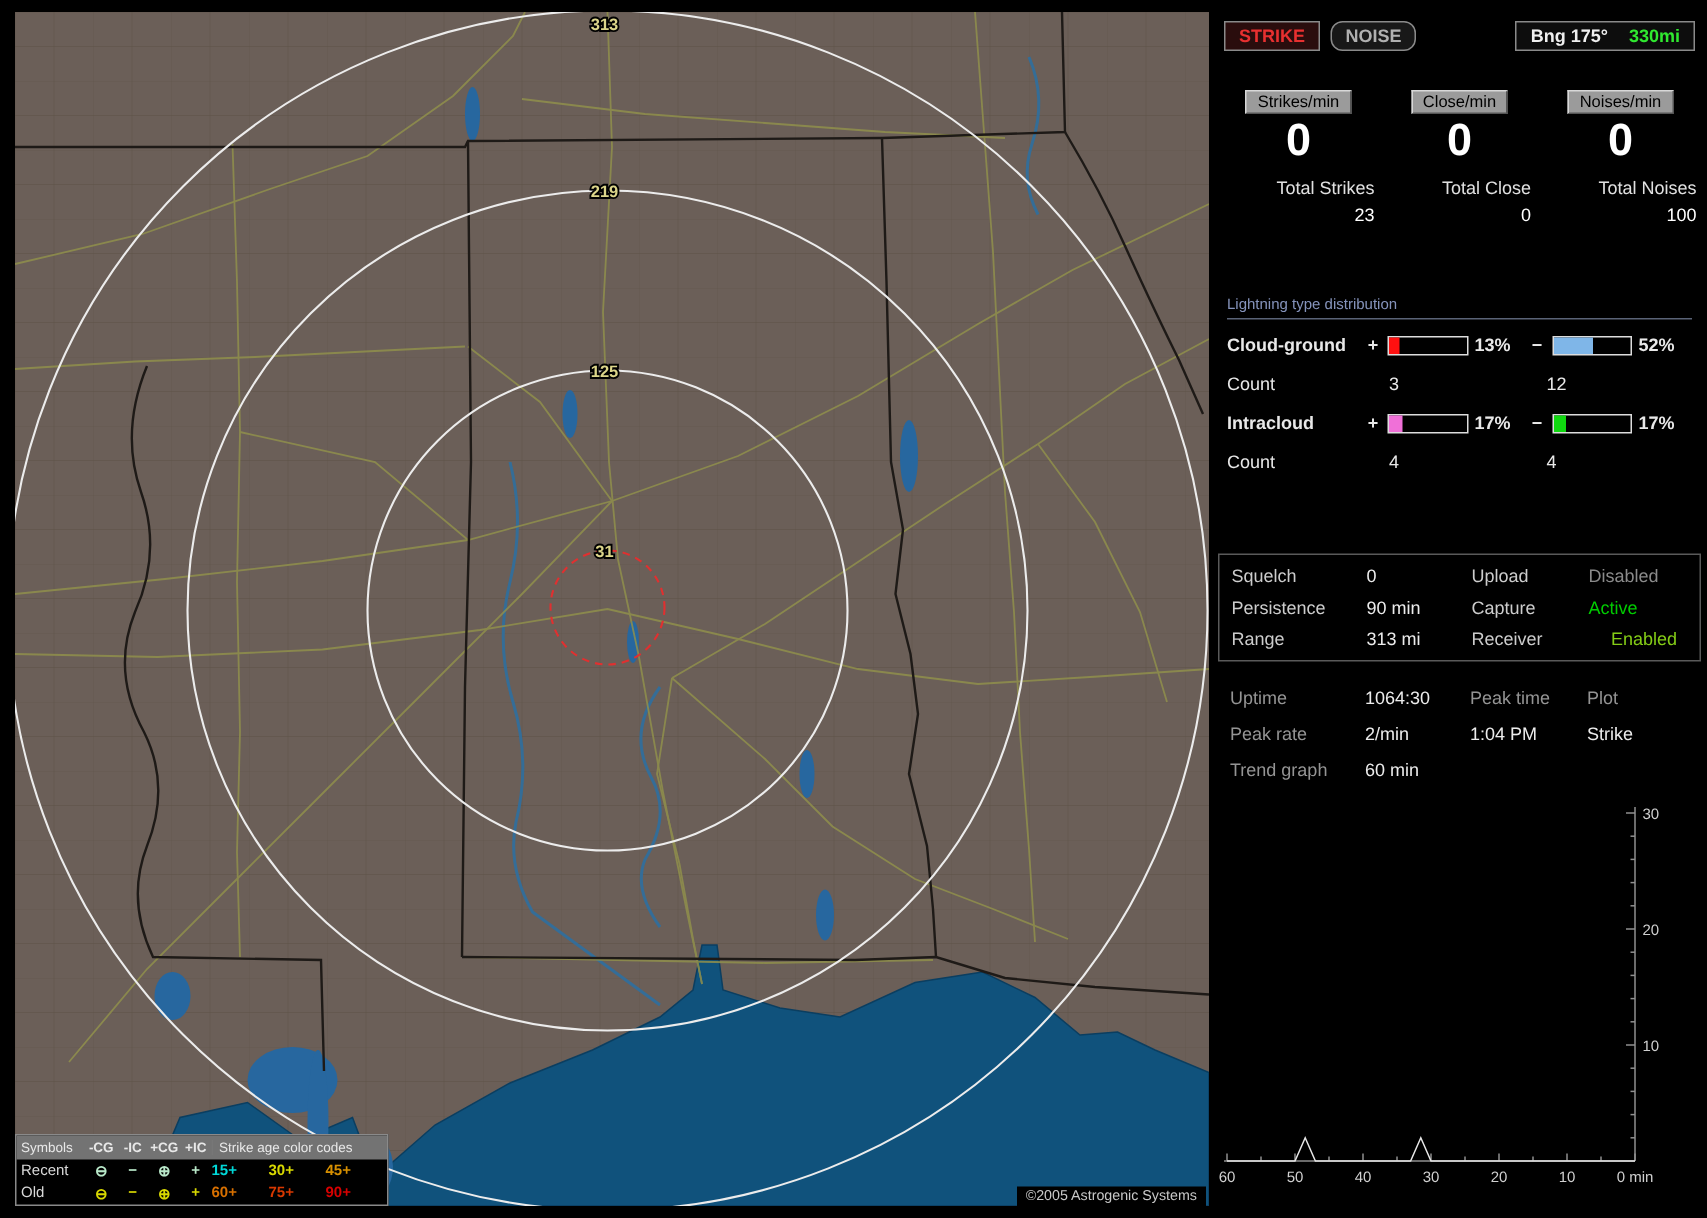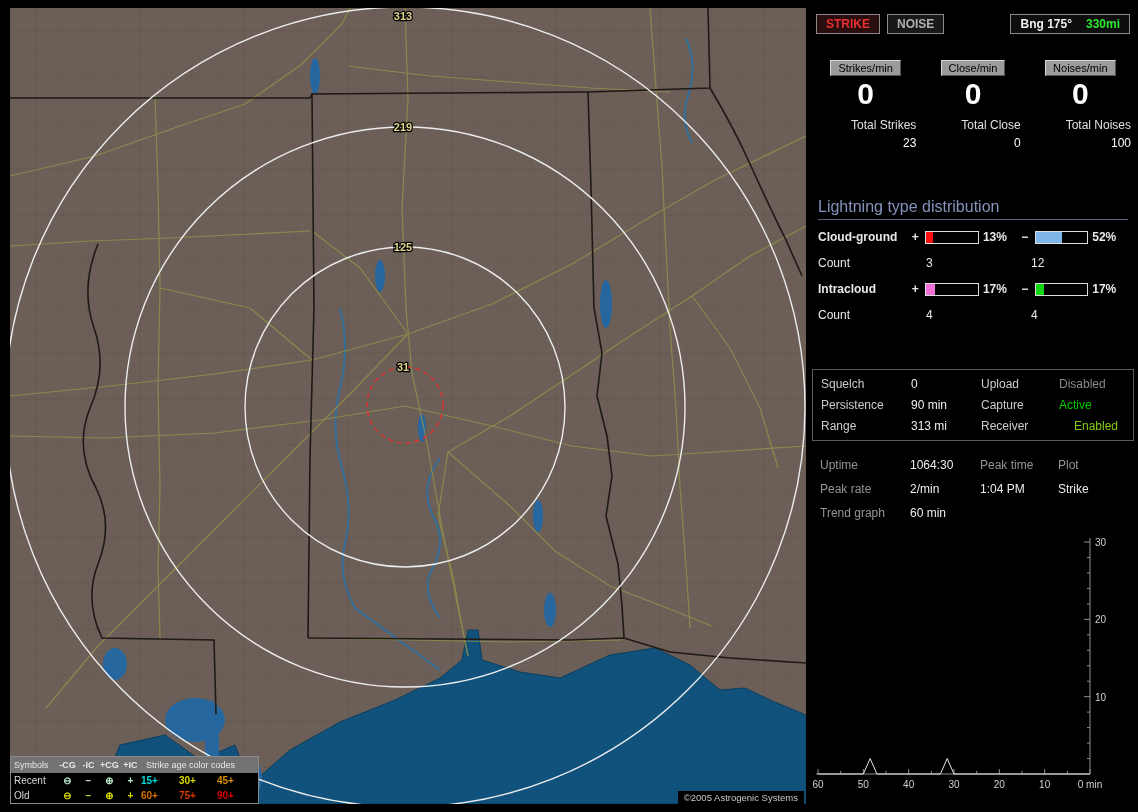--- a/index.html
+++ b/index.html
@@ -23,37 +23,37 @@
   .lg-c0{padding-left:3px;}
   .lg-sym{text-align:center;font-weight:bold;}
   .lg-age{font-weight:bold;}
 
   
   .side{position:absolute;left:812px;top:0;width:322px;height:669px;font-size:12px;}
   .topbar{position:absolute;top:14px;left:4px;right:4px;display:flex;gap:7px;align-items:stretch;}
   .btn{border:1px solid #8a8a8a;background:#181818;font-weight:bold;font-size:12px;
     padding:2px 9px;font-family:"Liberation Sans",sans-serif;cursor:pointer;}
   .btn.strike{color:#e83030;background:#2a0d0d;}
-  .btn.noise{color:#b0b0b0;}
+  .btn.noise{color:#b0b0b0;border-radius:8px;}
   .bng{margin-left:auto;border:1px solid #8a8a8a;background:#0d0d0d;display:flex;gap:14px;
     align-items:center;padding:2px 9px;font-weight:bold;}
   .bng-label{color:#f0f0f0;}
   .bng-range{color:#30e830;}
 
   .counters{position:absolute;top:60px;left:0;right:0;display:flex;}
   .counter-col{flex:1;text-align:center;}
   .rate-label{display:inline-block;background:#9b9b9b;color:#000;font-size:11px;padding:1px 7px;
     border:1px solid #555;border-top-color:#d8d8d8;border-left-color:#d8d8d8;}
   .rate-value{font-size:30px;font-weight:bold;color:#fff;margin-top:2px;line-height:32px;}
   .total{display:inline-block;margin-top:8px;text-align:left;}
   .total-label{font-size:12px;color:#e0e0e0;margin-left:36px;}
   .total-value{font-size:12px;color:#fff;text-align:right;margin-top:4px;}
 
   .dist{position:absolute;top:198px;left:6px;right:6px;}
-  .dist-title{color:#8593bb;font-size:16px;padding-bottom:3px;border-bottom:1px solid #5a6377;margin-bottom:4px;}
+  .dist-title{color:#8593bb;font-size:10px;padding-bottom:3px;border-bottom:1px solid #5a6377;margin-bottom:4px;}
   .dist-row{display:flex;align-items:center;height:26px;font-weight:bold;}
   .d-name{width:92px;}
   .d-sign{width:12px;text-align:center;}
   .d-bar{width:52px;height:11px;border:1px solid #ddd;background:#000;margin:0 4px;display:inline-block;}
   .d-bar i{display:block;height:100%;}
   .d-pct{width:36px;}
   .count-row{display:flex;align-items:center;height:26px;}
   .c-label{width:108px;}
   .c-v1{width:105px;}
 

